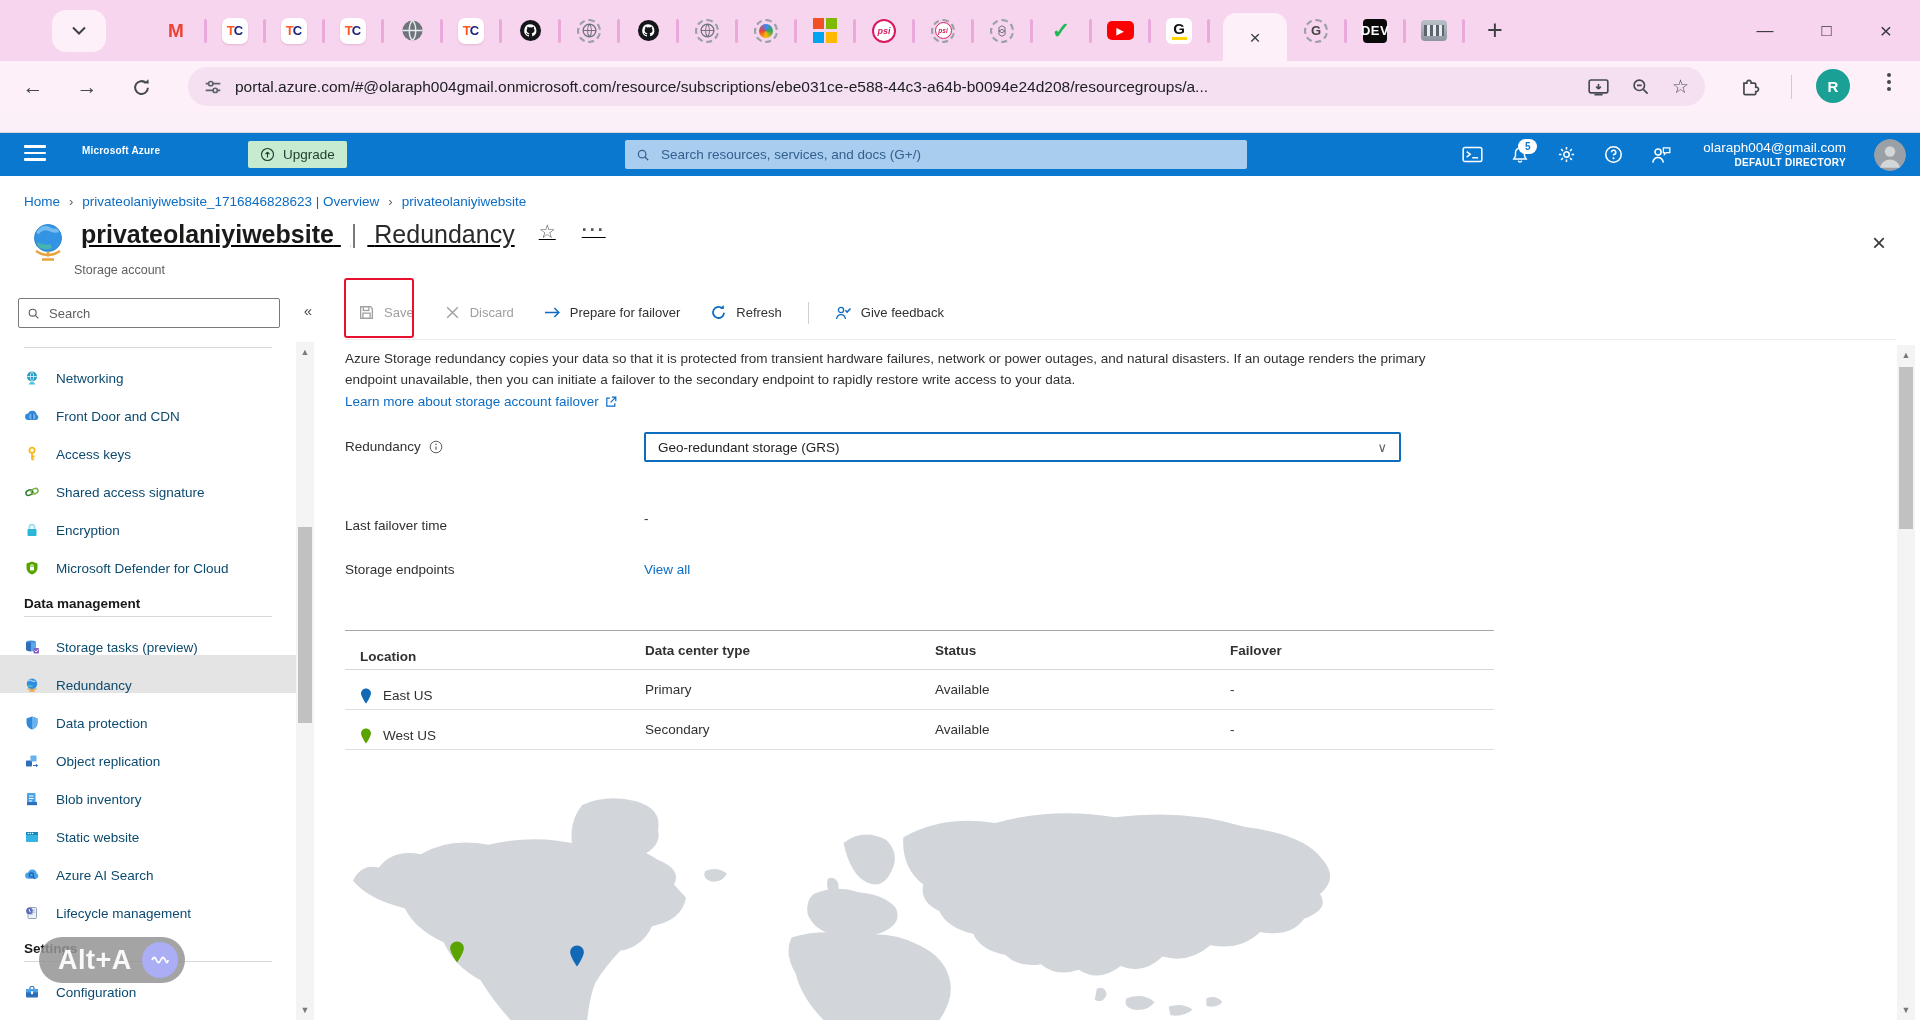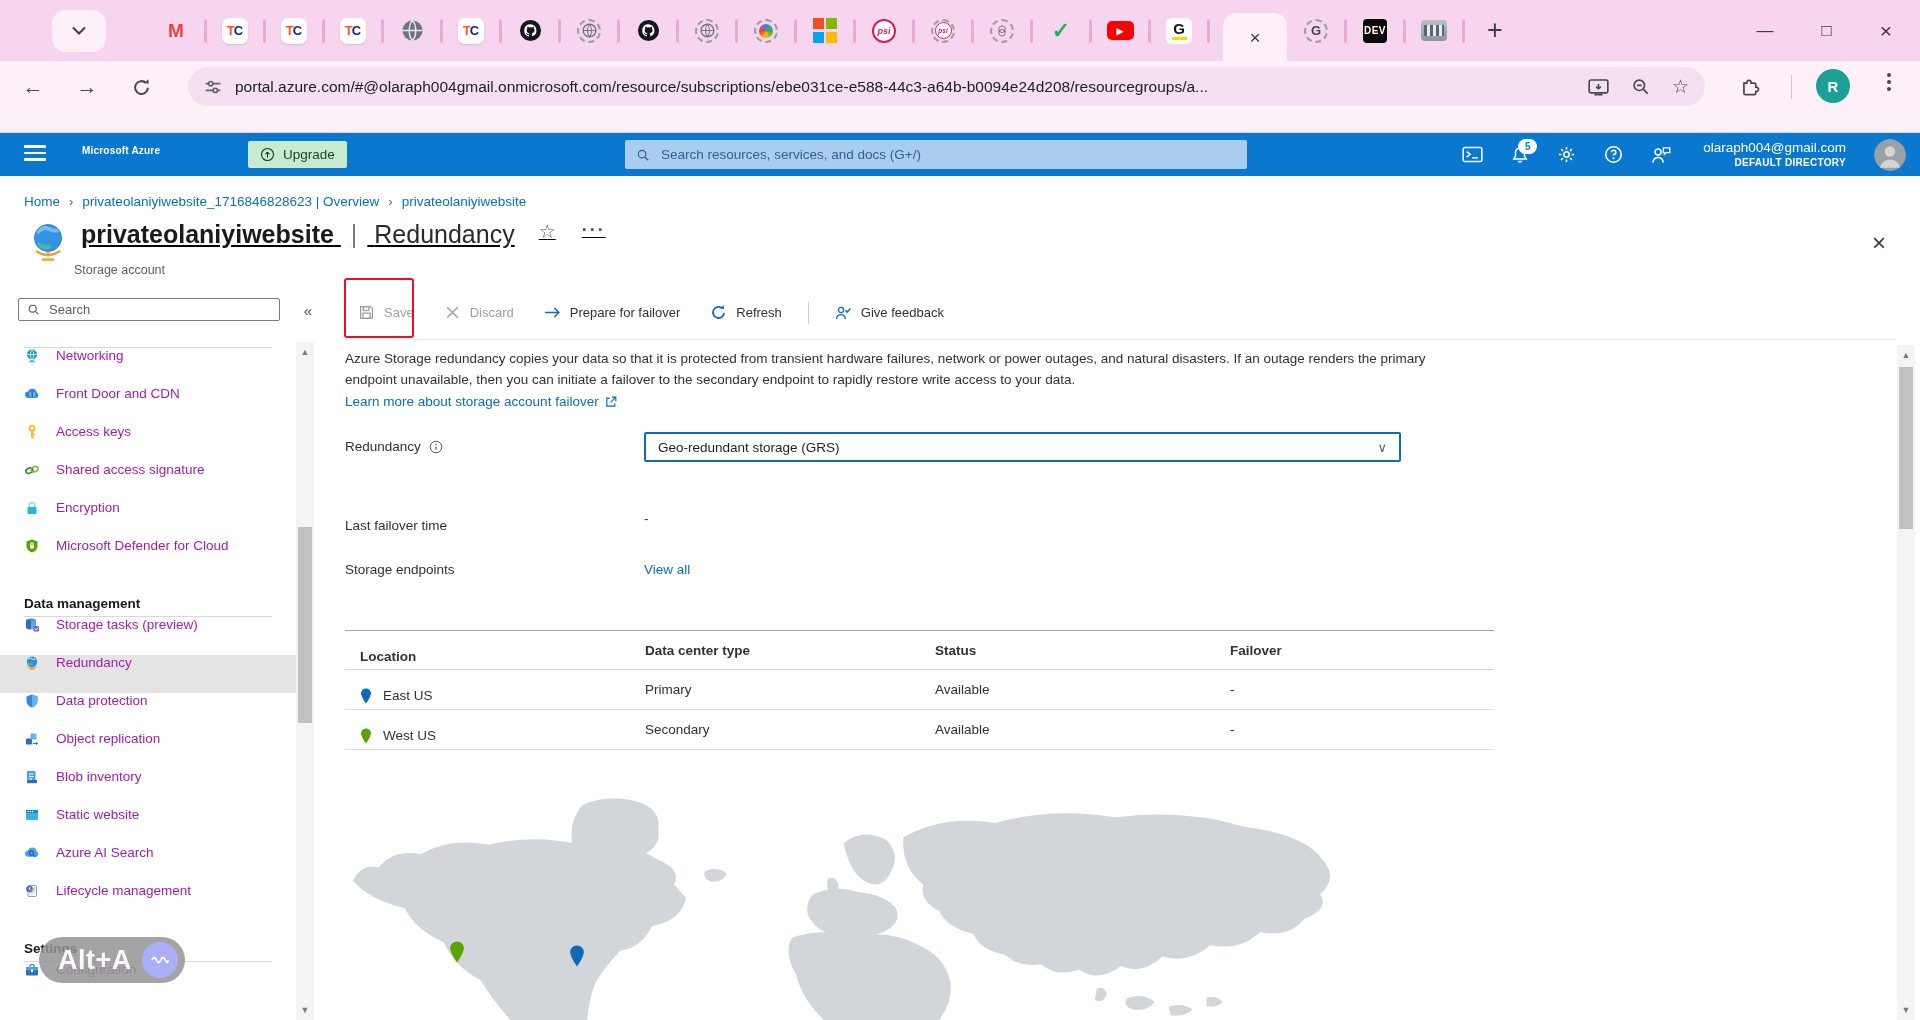--- a/index.html
+++ b/index.html
@@ -40,21 +40,21 @@
              font-style:italic;display:flex;align-items:center;justify-content:center;background:#fff;}
   .fav-openai-dash svg{width:14px;height:14px;}
   .fav-check{color:#1db954;font-size:22px;font-weight:800;}
   .fav-youtube{width:27px;height:19px;background:#f00;border-radius:5px;color:#fff;font-size:9px;
                display:flex;align-items:center;justify-content:center;}
   .fav-google-g{width:26px;height:26px;background:#fff;border-radius:6px;display:flex;flex-direction:column;
                 align-items:center;justify-content:center;}
   .gg{font-size:15px;font-weight:800;color:#111;line-height:1;}
   .gul{width:15px;height:3px;background:#ffd500;margin-top:1px;}
   .ggd{font-size:13px;font-weight:800;color:#444;}
-  .fav-dev{width:24px;height:24px;background:#0a0a0a;border-radius:4px;color:#fff;font-size:10px;letter-spacing:.4px;
+  .fav-dev{width:24px;height:24px;background:#0a0a0a;border-radius:4px;color:#fff;font-size:13px;letter-spacing:.4px;
            display:flex;align-items:center;justify-content:center;}
   .fav-film{width:26px;height:21px;border-radius:4px;background:linear-gradient(#b9c0c8,#8d96a0);
             display:flex;align-items:center;justify-content:center;}
   .filmstrip{width:20px;height:11px;background:repeating-linear-gradient(90deg,#5c646d 0 3px,#e8ebee 3px 6px);}
 
   
   .urlbar{position:absolute;top:61px;left:0;right:0;height:51px;background:#fdf0f9;}
   .nav-ic{position:absolute;top:9px;width:34px;height:34px;display:flex;align-items:center;justify-content:center;
           color:#45494d;font-size:21px;}
   .omnibox{position:absolute;left:188px;top:6px;width:1517px;height:39px;border-radius:20px;background:#f4e0f0;
@@ -101,28 +101,28 @@
   .h1 .nm{font-weight:700;}
   .h1 .sep{margin:0 10px;color:#7a7a7a;font-weight:300;}
   .h1 .sect{font-weight:400;color:#2b2a29;}
   .t-star{margin-left:24px;font-size:19px;color:#565554;}
   .t-dots{margin-left:26px;font-size:18px;color:#565554;letter-spacing:2px;font-weight:700;}
   .subtitle{position:absolute;top:263px;left:74px;font-size:12.5px;color:#605e5c;}
   .page-close{position:absolute;top:229px;right:34px;font-size:24px;color:#3b3a39;}
 
   
   .sidebar{position:absolute;top:286px;left:0;width:318px;bottom:0;background:#fff;}
-  .side-search{position:absolute;left:18px;top:12px;width:262px;height:23px;border:1px solid #7a7a7a;border-radius:2px;
+  .side-search{position:absolute;left:18px;top:12px;width:262px;height:30px;border:1px solid #7a7a7a;border-radius:2px;
                background:#fff;display:flex;align-items:center;gap:7px;padding:0 8px;box-sizing:border-box;}
   .side-search input{border:0;outline:0;width:100%;font-size:13px;color:#323130;font-family:"Liberation Sans",sans-serif;}
   .side-search input::placeholder{color:#605e5c;opacity:1;}
   .collapse{position:absolute;right:6px;top:16px;color:#4a4a4a;font-size:15px;}
   .side-list{position:absolute;top:56px;left:0;width:296px;bottom:0;overflow:hidden;}
   .side-div{height:1px;background:#d8d8d8;margin:0 24px 0 24px;}
-  .side-item{height:38px;display:flex;align-items:flex-start;gap:16px;padding-left:24px;font-size:13.5px;color:#a21caf;cursor:pointer;}
+  .side-item{height:38px;display:flex;align-items:flex-end;gap:16px;padding-left:24px;font-size:13.5px;color:#0c4a6e;cursor:pointer;}
   .side-item.selected{background:#e4e4e4;}
   .side-item .ic{width:16px;height:16px;}
   .side-item .ic svg{width:16px;height:16px;}
   .side-header{margin-top:14px;height:26px;display:flex;align-items:center;padding-left:24px;
                font-size:13.5px;font-weight:700;color:#1b1a19;}
   .first-div{margin-top:5px;}
   .side-scroll{position:absolute;left:296px;top:56px;width:18px;bottom:0;background:#f4f4f4;}
   .sb-arrow{position:absolute;left:0;width:18px;height:16px;display:flex;align-items:center;justify-content:center;
             color:#7a7a7a;font-size:9px;}
   .sb-thumb{position:absolute;left:2px;width:14px;background:#c1c1c1;}

